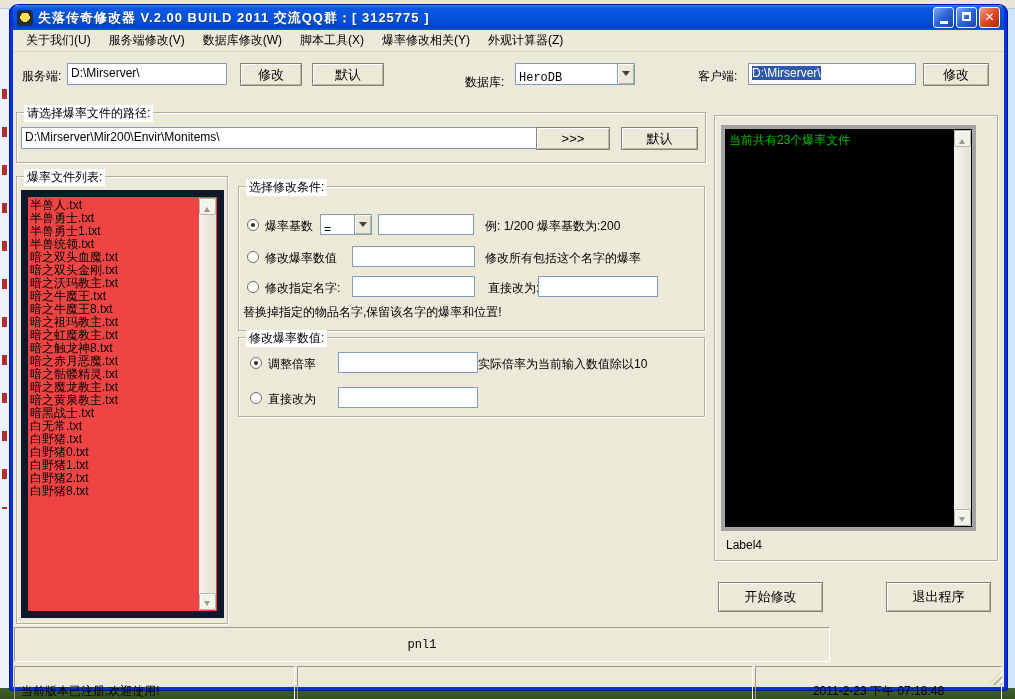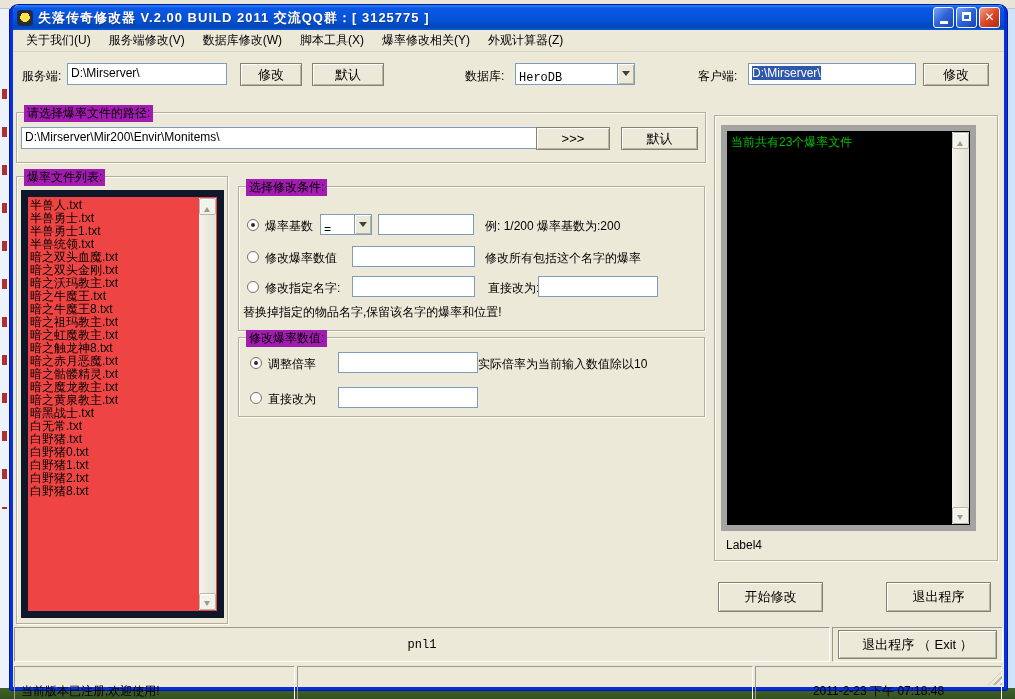--- a/index.html
+++ b/index.html
@@ -39,21 +39,21 @@
   .client { position:relative; width:991px; height:635px; background:#ece9d8; }
 
   
   .lbl { position:absolute; white-space:nowrap; }
   .edit { position:absolute; background:#fff; border:1px solid #7f9db9; padding:2px 3px;
       font-size:12px; white-space:nowrap; overflow:hidden; }
   .btn3d { position:absolute; background:#ece9d8; border:1px solid #848271; text-align:center;
       box-shadow:inset 1px 1px 0 #fff, inset -1px -1px 0 #b7b4a2; font-size:13px;
       display:flex; align-items:center; justify-content:center; white-space:nowrap; }
   .groupbox { position:absolute; border:1px solid #b3af9c; box-shadow:1px 1px 0 #fdfcf7, inset 1px 1px 0 #fdfcf7; }
-  .gb-title { position:absolute; background:#a21caf; padding:0 3px; white-space:nowrap; }
+  .gb-title { position:absolute; background:#ffffff; padding:0 3px; white-space:nowrap; }
 
   .radio { position:absolute; width:12px; height:12px; border:1px solid #747063; border-radius:50%; background:#fff; }
   .radio.checked::after { content:""; position:absolute; left:3px; top:3px; width:4px; height:4px; border-radius:50%; background:#2d2d2d; }
 
   .combo { position:absolute; background:#fff; border:1px solid #7f9db9; }
   .combo .combo-text { position:absolute; left:3px; top:7px; font-size:12px; }
   .combo .combo-btn { position:absolute; right:0; top:0; bottom:0; width:17px; background:#ece9d8;
       border-left:1px solid #7f9db9; box-shadow:inset 1px 1px 0 #fff, inset -1px -1px 0 #b7b4a2; }
   .combo .combo-btn::after { content:""; position:absolute; left:4px; top:7px;
       border:4px solid transparent; border-top:5px solid #404040; }
@@ -63,21 +63,21 @@
   .list-item { font-size:12px; line-height:13px; white-space:nowrap; }
 
   .vscroll { position:absolute; top:1px; bottom:1px; right:1px; width:17px; background:linear-gradient(90deg,#f4f3ee,#e3e1d2); }
   .vs-btn { position:absolute; left:0; width:17px; height:17px; background:#f2f1ea; border:1px solid #b9b7a8;
       border-radius:2px; box-shadow:inset 1px 1px 0 #fff; }
   .vs-btn.up { top:0; } .vs-btn.down { bottom:0; }
   .vs-btn::after { content:""; position:absolute; left:4px; border:3px solid transparent; }
   .vs-btn.up::after { top:5px; border-bottom:5px solid #9b998b; }
   .vs-btn.down::after { top:7px; border-top:5px solid #9b998b; }
 
-  .console { position:absolute; background:#000; border:6px solid #a3a3a3; }
+  .console { position:absolute; background:#000; border:4px solid #a3a3a3; }
   .console-text { position:absolute; left:4px; top:3px; font-size:12px; }
 
   .sel-text { background:#2f58ad; color:#fff; }
 
   .panel-sunken { position:absolute; border:1px solid; border-color:#9d9a8d #fff #fff #9d9a8d; }
   .statusbar { position:absolute; left:0; right:0; bottom:0; height:23px; background:#ece9d8; display:flex; gap:2px; padding:2px 2px 2px 1px; }
   .status-cell { border:1px solid; border-color:#9d9a8d #fff #fff #9d9a8d; padding:16px 6px; white-space:nowrap; overflow:hidden; }
   .grip { position:absolute; right:2px; bottom:2px; width:14px; height:14px;
       background:repeating-linear-gradient(135deg, transparent 0 3px, #b9b6a6 3px 5px); clip-path:polygon(100% 0,100% 100%,0 100%); }
 </style>
@@ -114,21 +114,21 @@
     <div class="menu-item">爆率修改相关(Y)</div>
     <div class="menu-item">外观计算器(Z)</div>
   </div>
 
   <div class="client">
 
     <div class="lbl" style="left:9px; top:16px;">服务端:</div>
     <div class="edit" style="left:54px; top:11px; width:160px; height:22px;">D:\Mirserver\</div>
     <div class="btn3d" style="left:227px; top:11px; width:62px; height:23px;">修改</div>
     <div class="btn3d" style="left:299px; top:11px; width:72px; height:23px;">默认</div>
-    <div class="lbl" style="left:452px; top:16px;">数据库:</div>
+    <div class="lbl" style="left:452px; top:22px;">数据库:</div>
     <div class="combo" style="left:502px; top:11px; width:120px; height:22px;">
       <span class="combo-text" style="font-family:'Liberation Mono','DejaVu Sans Mono',monospace;">HeroDB</span>
       <span class="combo-btn"></span>
     </div>
     <div class="lbl" style="left:685px; top:16px;">客户端:</div>
     <div class="edit" style="left:735px; top:11px; width:168px; height:22px;"><span class="sel-text">D:\Mirserver\</span></div>
     <div class="btn3d" style="left:910px; top:11px; width:66px; height:23px;">修改</div>
 
     <div class="groupbox" style="left:3px; top:60px; width:690px; height:51px;"></div>
     <div class="gb-title" style="left:11px; top:53px;">请选择爆率文件的路径:</div>
@@ -215,23 +215,20 @@
       </div>
     </div>
     <div class="lbl" style="left:713px; top:486px;">Label4</div>
 
     <div class="btn3d" style="left:705px; top:530px; width:105px; height:30px;">开始修改</div>
     <div class="btn3d" style="left:873px; top:530px; width:105px; height:30px;">退出程序</div>
 
     <div class="panel-sunken" style="left:1px; top:575px; width:816px; height:35px; display:flex; align-items:center; justify-content:center;">
       <span style="font-family:'Liberation Mono','DejaVu Sans Mono',monospace;">pnl1</span>
     </div>
-    <div class="panel-sunken" style="left:819px; top:575px; width:171px; height:35px;">
-      <div class="btn3d" style="left:5px; top:2px; width:159px; height:29px;">退出程序 （ Exit ）</div>
-    </div>
 
     <div class="statusbar">
       <div class="status-cell" style="width:281px;">当前版本已注册,欢迎使用!</div>
       <div class="status-cell" style="width:456px;"></div>
       <div class="status-cell" style="flex:1; text-align:center;">2011-2-23 下午 07:18:48</div>
       <div class="grip"></div>
     </div>
 
   </div>
 </div>

